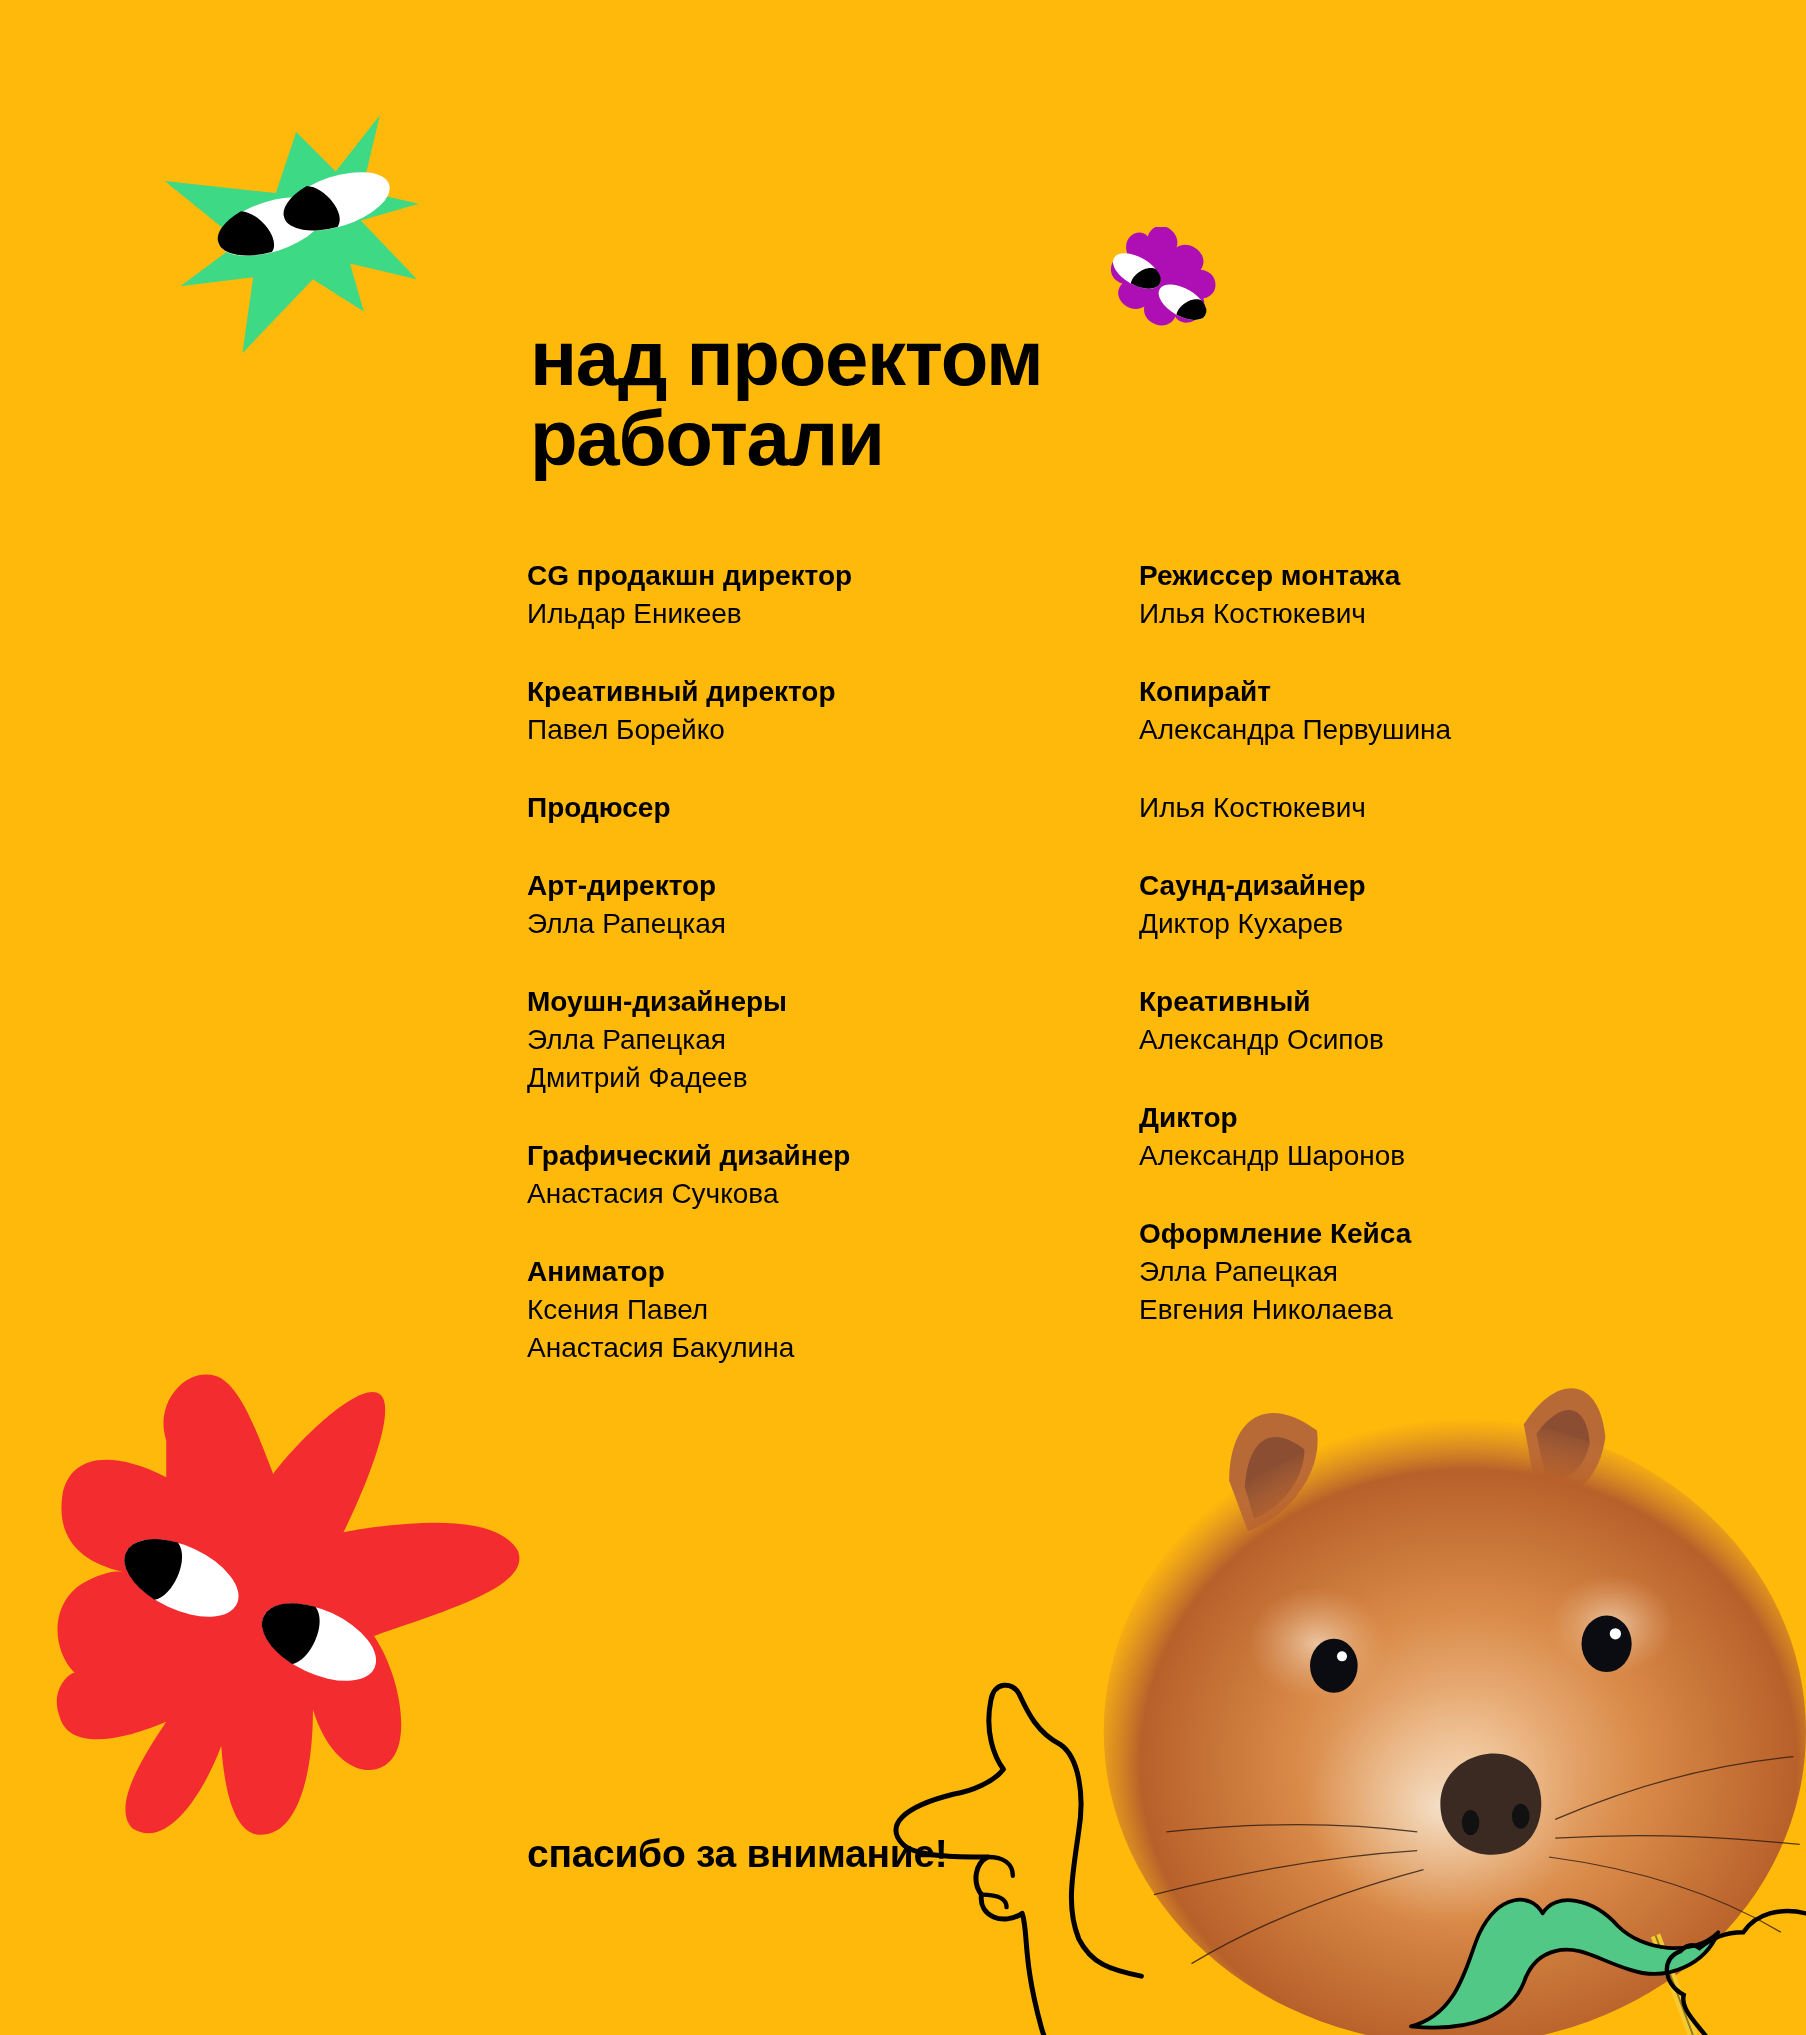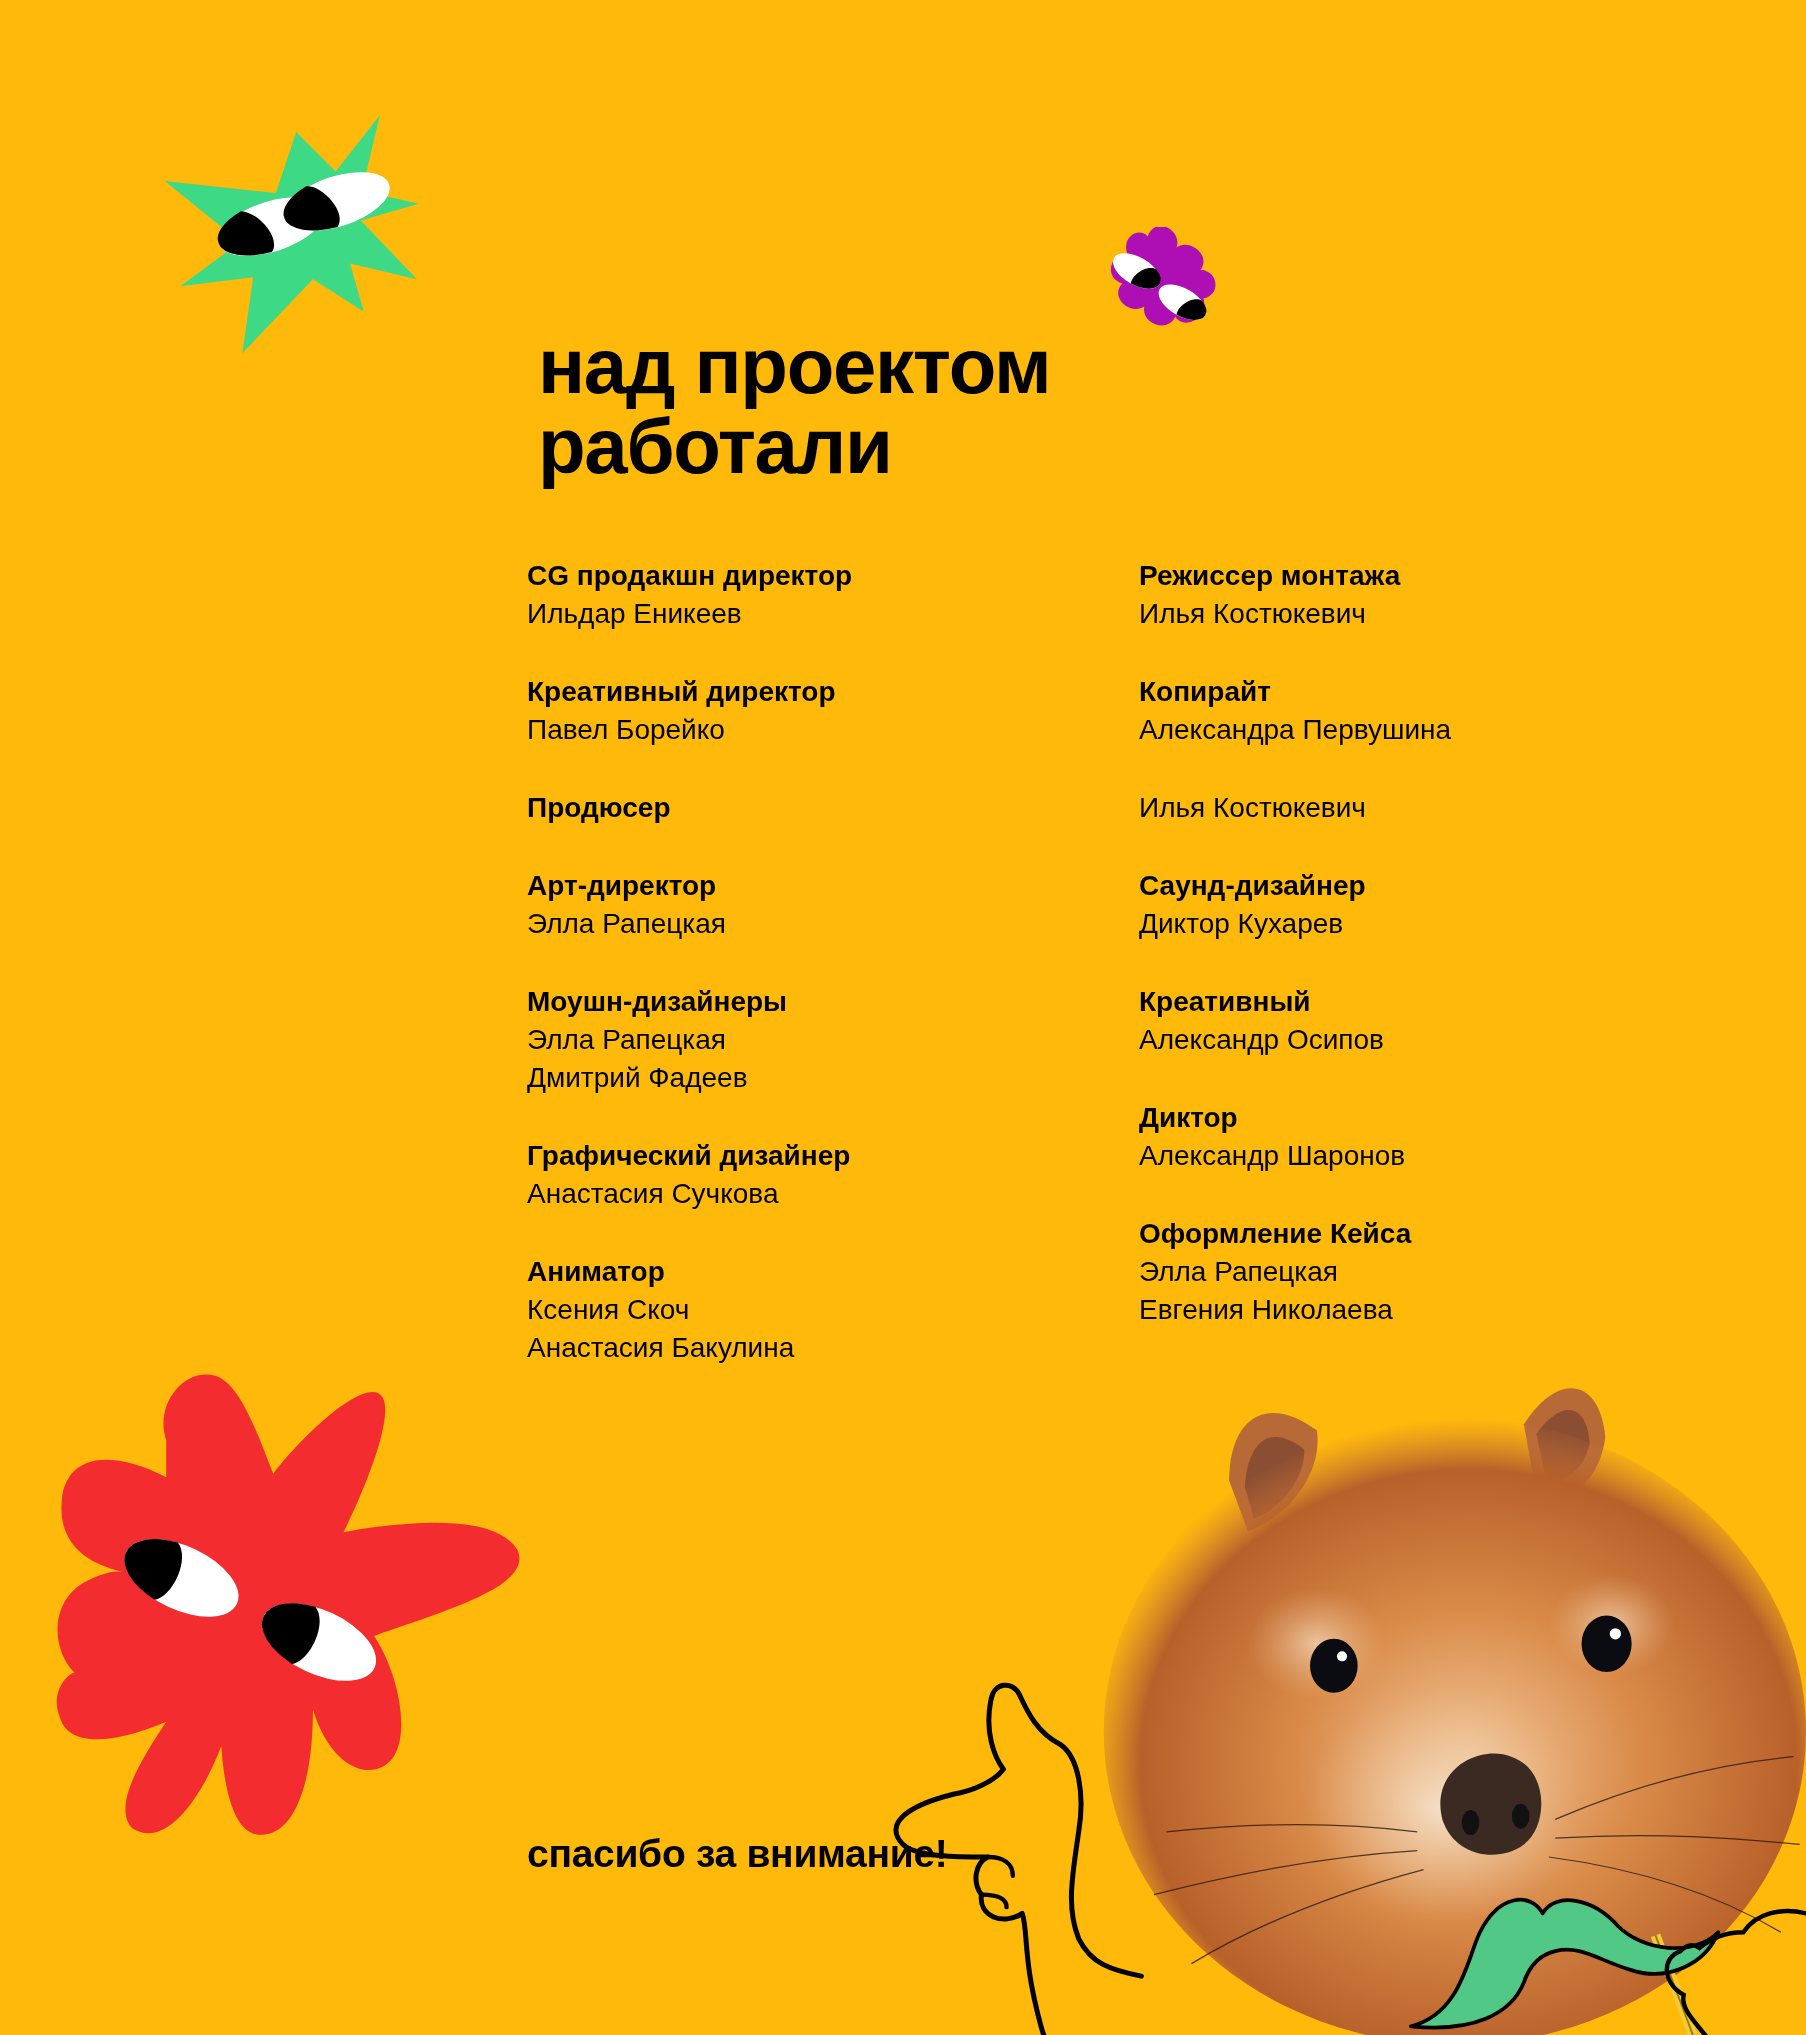--- a/index.html
+++ b/index.html
@@ -8,21 +8,21 @@
     background: #FFB90A;
     position: relative; overflow: hidden;
     font-family: "Liberation Sans", "DejaVu Sans", sans-serif;
     color: #000;
   }
   .abs { position: absolute; }
   .title {
     left: 526px; top: 314px;
     font-size: 78px; font-weight: 700; line-height: 80px;
     letter-spacing: -1.3px;
-    margin: 12px;
+    margin: 4px;
   }
   .title span { display: block; }
   .col { position: absolute; top: 557px; width: 564px; }
   .col.left { left: 527px; }
   .col.right { left: 1139px; }
   .group { margin: 0 0 40px 0; }
   .role {
     font-size: 28px; font-weight: 700; line-height: 38px; letter-spacing: 0px;
   }
   .person { font-size: 28px; font-weight: 400; line-height: 38px; }
@@ -90,21 +90,21 @@
     <div class="role">Моушн-дизайнеры</div>
     <div class="person">Элла Рапецкая</div>
     <div class="person">Дмитрий Фадеев</div>
   </div>
   <div class="group">
     <div class="role">Графический дизайнер</div>
     <div class="person">Анастасия Сучкова</div>
   </div>
   <div class="group">
     <div class="role">Аниматор</div>
-    <div class="person">Ксения Скоч</div>
+    <div class="person">Ксения Павел</div>
     <div class="person">Анастасия Бакулина</div>
   </div>
 </div>
 
 <div class="col right">
   <div class="group">
     <div class="role">Режиссер монтажа</div>
     <div class="person">Илья Костюкевич</div>
   </div>
   <div class="group">

